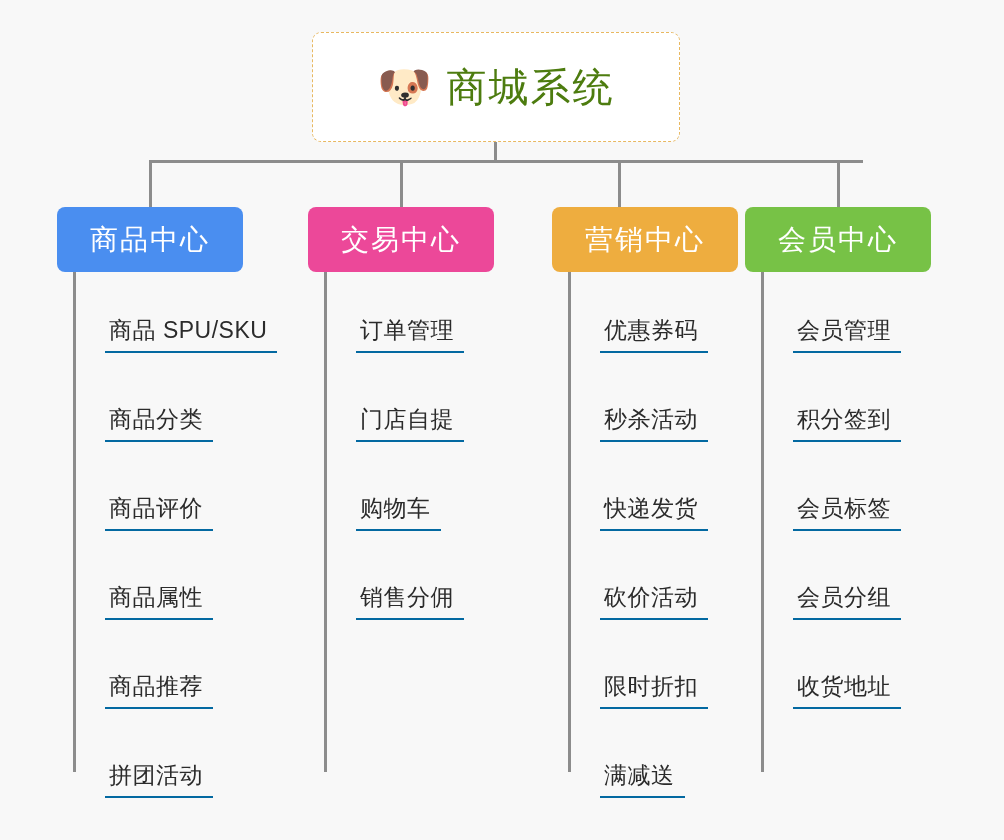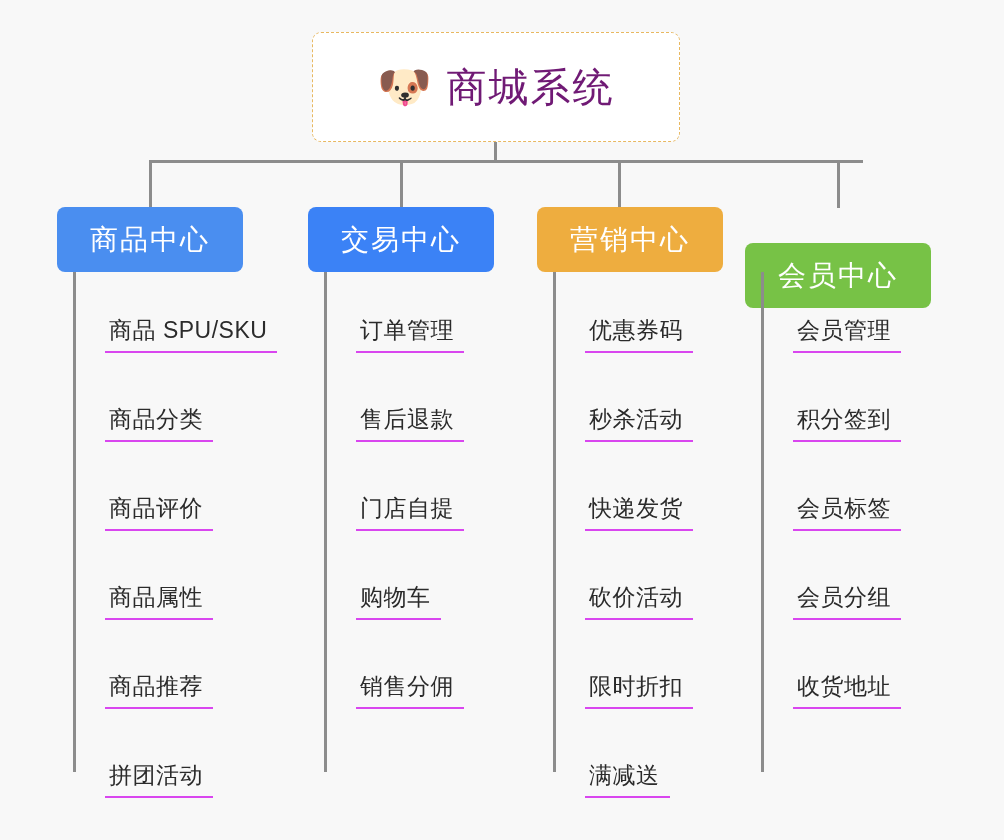--- a/index.html
+++ b/index.html
@@ -40,21 +40,21 @@
     gap: 14px;
   }
   .root-emoji {
     font-size: 44px;
     line-height: 1;
     display: block;
     filter: saturate(1.05);
   }
   .root-title {
     font-size: 40px;
-    color: #701a75;
+    color: #4d7c0f;
     letter-spacing: 2px;
     font-weight: 400;
     white-space: nowrap;
   }
 
   
   .conn-stem {
     position: absolute;
     left: 494px;
     top: 142px;
@@ -118,21 +118,21 @@
     box-sizing: border-box;
   }
   .leaf-label {
     position: absolute;
     left: 32px;
     bottom: 8px;
     font-size: 23px;
     color: #2b2b2b;
     white-space: nowrap;
     letter-spacing: 0.5px;
-    border-bottom: 2px solid #d946ef;
+    border-bottom: 2px solid #0369a1;
     padding: 0 10px 5px 4px;
     display: inline-block;
   }
 </style>
 </head>
 <body>
 
 <div id="canvas">
 
   <div class="root-node">
@@ -166,44 +166,41 @@
           <div class="leaf-item">
             <span class="leaf-label">商品推荐</span>
           </div>
           <div class="leaf-item">
             <span class="leaf-label">拼团活动</span>
           </div>
         </div>
       </div>
       <div class="conn-drop" style="left: 400px;"></div>
       <div class="column" style="left: 308px;">
-        <div class="col-header" style="background: #3b82f6;">
+        <div class="col-header" style="background: #ec4899;">
           <span>交易中心</span>
         </div>
         <div class="col-spine" style="height: 500px;"></div>
         <div class="col-items">
           <div class="leaf-item">
             <span class="leaf-label">订单管理</span>
           </div>
           <div class="leaf-item">
-            <span class="leaf-label">售后退款</span>
-          </div>
-          <div class="leaf-item">
             <span class="leaf-label">门店自提</span>
           </div>
           <div class="leaf-item">
             <span class="leaf-label">购物车</span>
           </div>
           <div class="leaf-item">
             <span class="leaf-label">销售分佣</span>
           </div>
         </div>
       </div>
       <div class="conn-drop" style="left: 618px;"></div>
-      <div class="column" style="left: 537px;">
+      <div class="column" style="left: 552px;">
         <div class="col-header" style="background: rgb(238, 173, 63);">
           <span>营销中心</span>
         </div>
         <div class="col-spine" style="height: 500px;"></div>
         <div class="col-items">
           <div class="leaf-item">
             <span class="leaf-label">优惠券码</span>
           </div>
           <div class="leaf-item">
             <span class="leaf-label">秒杀活动</span>
@@ -217,21 +214,21 @@
           <div class="leaf-item">
             <span class="leaf-label">限时折扣</span>
           </div>
           <div class="leaf-item">
             <span class="leaf-label">满减送</span>
           </div>
         </div>
       </div>
       <div class="conn-drop" style="left: 837px;"></div>
       <div class="column" style="left: 745px;">
-        <div class="col-header" style="background: rgb(119, 194, 70); margin-top: 36px;">
+        <div class="col-header" style="background: rgb(119, 194, 70);">
           <span>会员中心</span>
         </div>
         <div class="col-spine" style="height: 500px;"></div>
         <div class="col-items">
           <div class="leaf-item">
             <span class="leaf-label">会员管理</span>
           </div>
           <div class="leaf-item">
             <span class="leaf-label">积分签到</span>
           </div>

